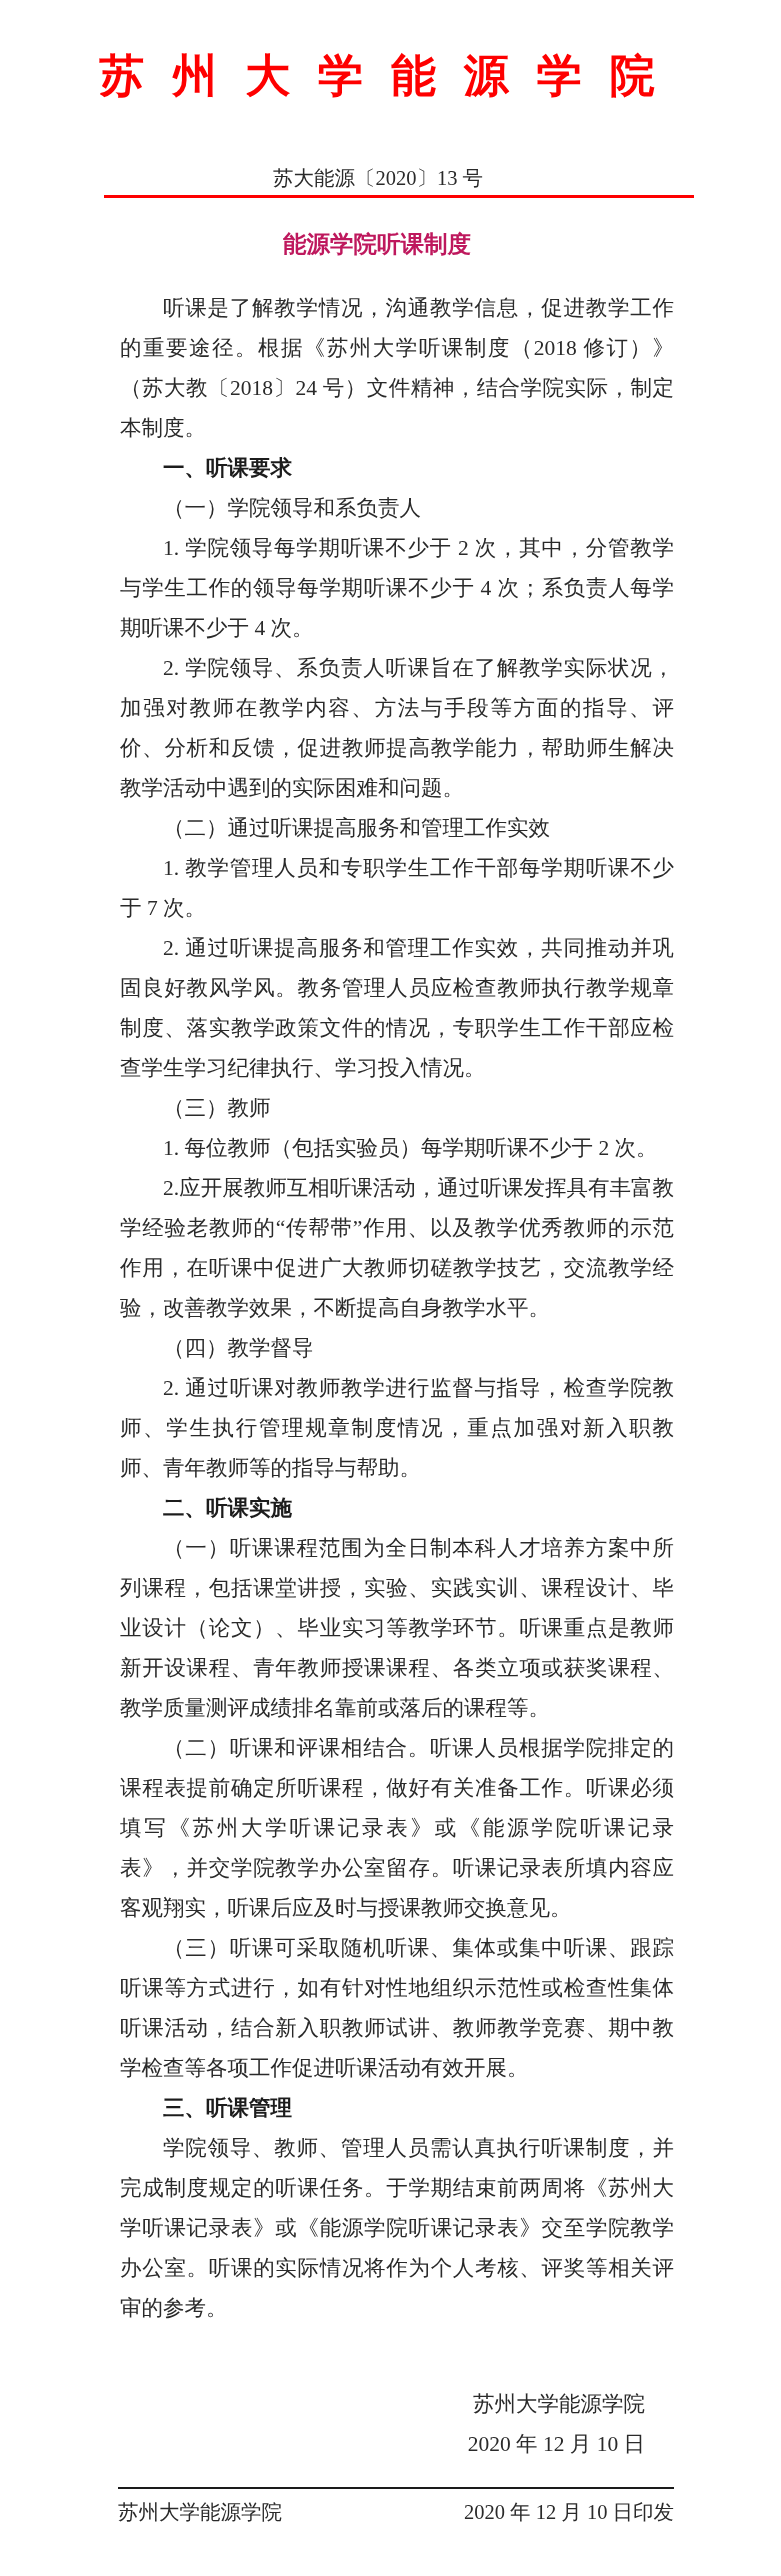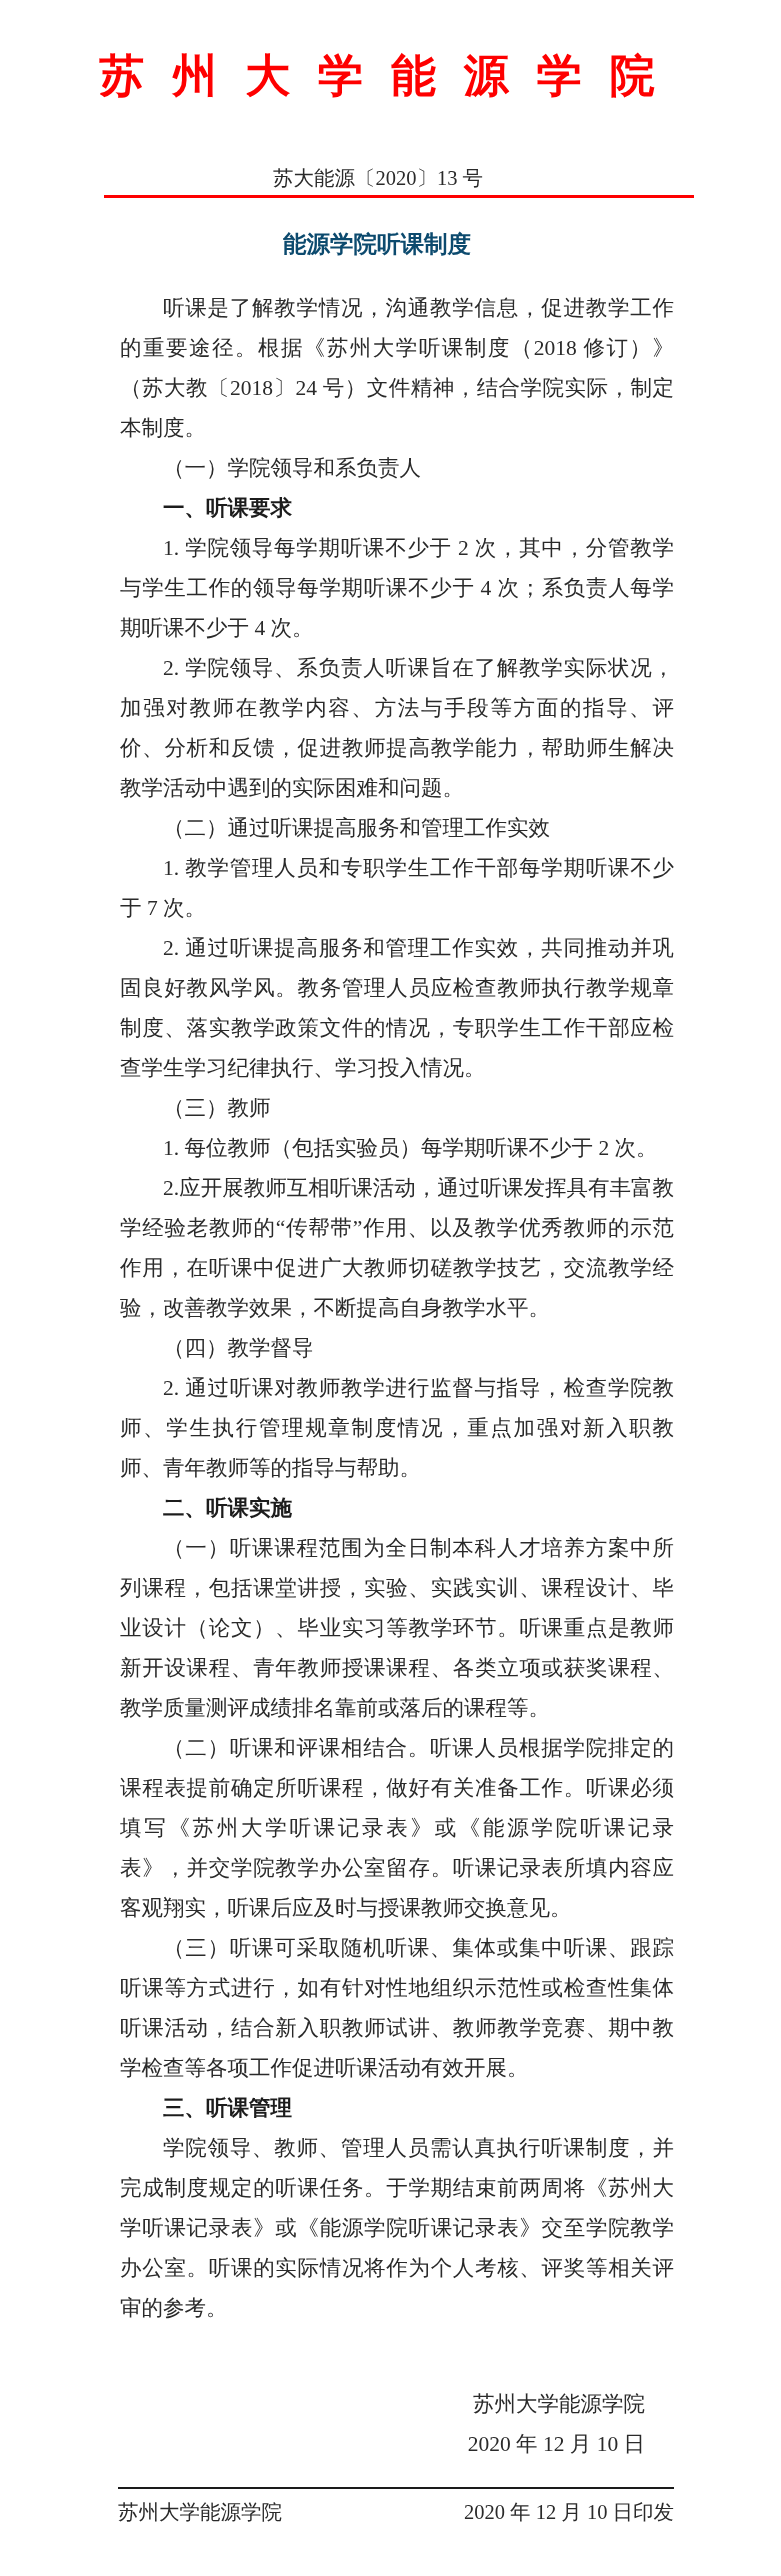--- a/index.html
+++ b/index.html
@@ -31,21 +31,21 @@
     position:absolute;top:195px;left:104px;
     width:590px;height:2.9px;
     background:#fe0000;
   }
   .doc-title{
     position:absolute;top:228px;left:0;width:100%;
     text-align:center;
     font-family:"Liberation Sans","DejaVu Sans",sans-serif;
     font-size:23.5px;line-height:33px;
     font-weight:bold;
-    color:#0c4a6e;
+    color:#be185d;
   }
   .doc-body{
     position:absolute;top:288px;left:120px;
     width:554px;
     font-size:21.5px;line-height:40px;
     text-align:justify;
     color:#2a2a2a;
   }
   .doc-body p{margin:0;text-indent:2em;}
   .doc-body p.section{font-weight:bold;color:#1c1c1c;}
@@ -76,22 +76,22 @@
   <div class="letterhead">苏州大学能源学院</div>
 
   <div class="doc-number">苏大能源〔2020〕13 号</div>
 
   <div class="red-rule"></div>
 
   <div class="doc-title">能源学院听课制度</div>
 
   <div class="doc-body">
       <p class="para normal">听课是了解教学情况，沟通教学信息，促进教学工作的重要途径。根据《苏州大学听课制度（2018 修订）》（苏大教〔2018〕24 号）文件精神，结合学院实际，制定本制度。</p>
+      <p class="para section">一、听课要求</p>
       <p class="para sub">（一）学院领导和系负责人</p>
-      <p class="para section">一、听课要求</p>
       <p class="para normal">1. 学院领导每学期听课不少于 2 次，其中，分管教学与学生工作的领导每学期听课不少于 4 次；系负责人每学期听课不少于 4 次。</p>
       <p class="para normal">2. 学院领导、系负责人听课旨在了解教学实际状况，加强对教师在教学内容、方法与手段等方面的指导、评价、分析和反馈，促进教师提高教学能力，帮助师生解决教学活动中遇到的实际困难和问题。</p>
       <p class="para sub">（二）通过听课提高服务和管理工作实效</p>
       <p class="para normal">1. 教学管理人员和专职学生工作干部每学期听课不少于 7 次。</p>
       <p class="para normal">2. 通过听课提高服务和管理工作实效，共同推动并巩固良好教风学风。教务管理人员应检查教师执行教学规章制度、落实教学政策文件的情况，专职学生工作干部应检查学生学习纪律执行、学习投入情况。</p>
       <p class="para sub">（三）教师</p>
       <p class="para normal">1. 每位教师（包括实验员）每学期听课不少于 2 次。</p>
       <p class="para normal">2.应开展教师互相听课活动，通过听课发挥具有丰富教学经验老教师的“传帮带”作用、以及教学优秀教师的示范作用，在听课中促进广大教师切磋教学技艺，交流教学经验，改善教学效果，不断提高自身教学水平。</p>
       <p class="para sub">（四）教学督导</p>
       <p class="para normal">2. 通过听课对教师教学进行监督与指导，检查学院教师、学生执行管理规章制度情况，重点加强对新入职教师、青年教师等的指导与帮助。</p>

